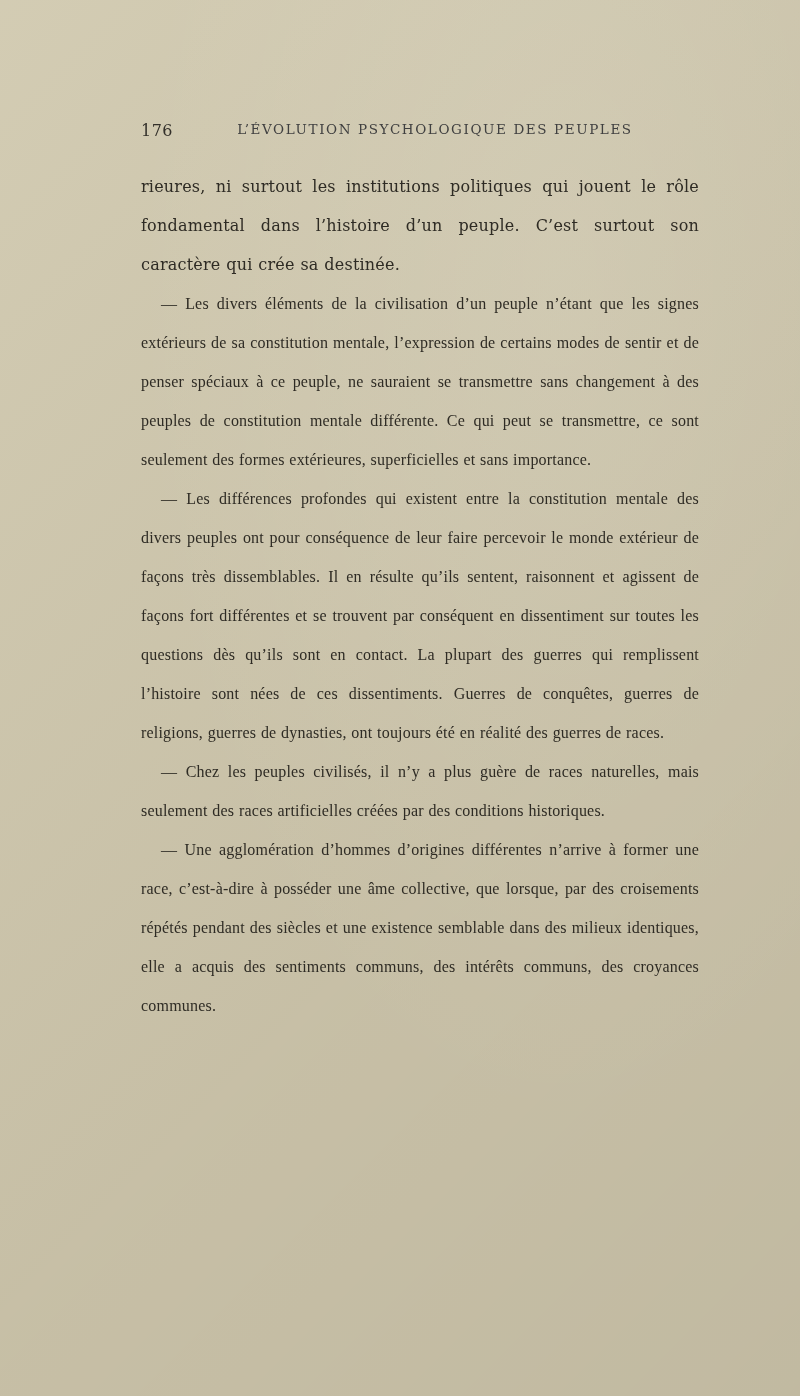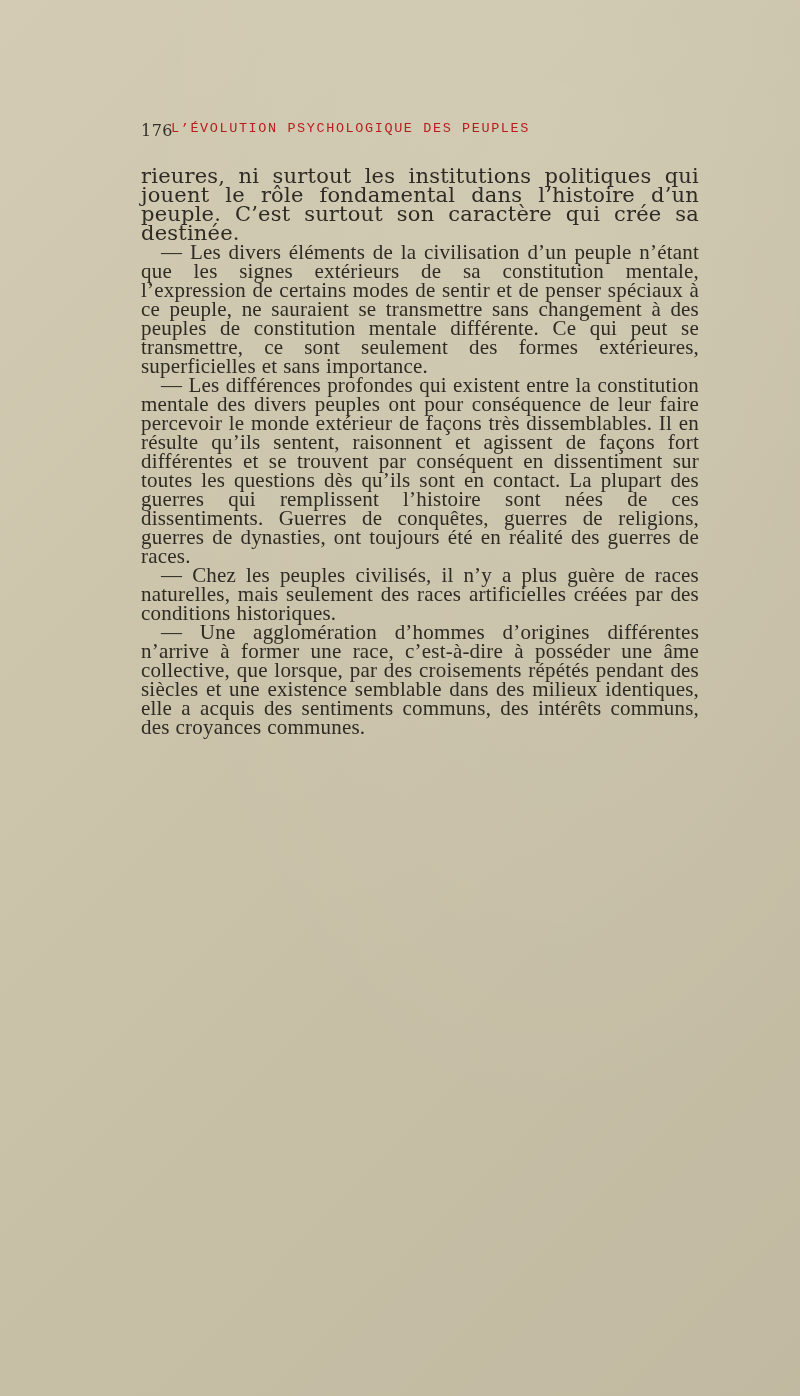--- a/index.html
+++ b/index.html
@@ -33,31 +33,31 @@
   }
   .page-number {
     position: absolute;
     left: 0;
     top: 0;
     font-size: 16px;
     letter-spacing: 0.5px;
     color: #33302a;
   }
   .running-title {
+    text-align: center;
     font-size: 13.5px;
     letter-spacing: 1.6px;
     padding-left: 30px;
-    color: #b91c1c;
+    color: #404040;
     white-space: nowrap;
-    font-family: Liberation Mono, monospace;
   }
   .body-text p {
     margin: 0;
-    font-size: 21px;
-    line-height: 19px;
+    font-size: 16px;
+    line-height: 39px;
     text-align: justify;
     letter-spacing: 0.2px;
     word-spacing: 0.5px;
   }
   .body-text p.indent {
     text-indent: 20px;
     font-family: Liberation Serif, serif;
   }
 </style>
 </head>

